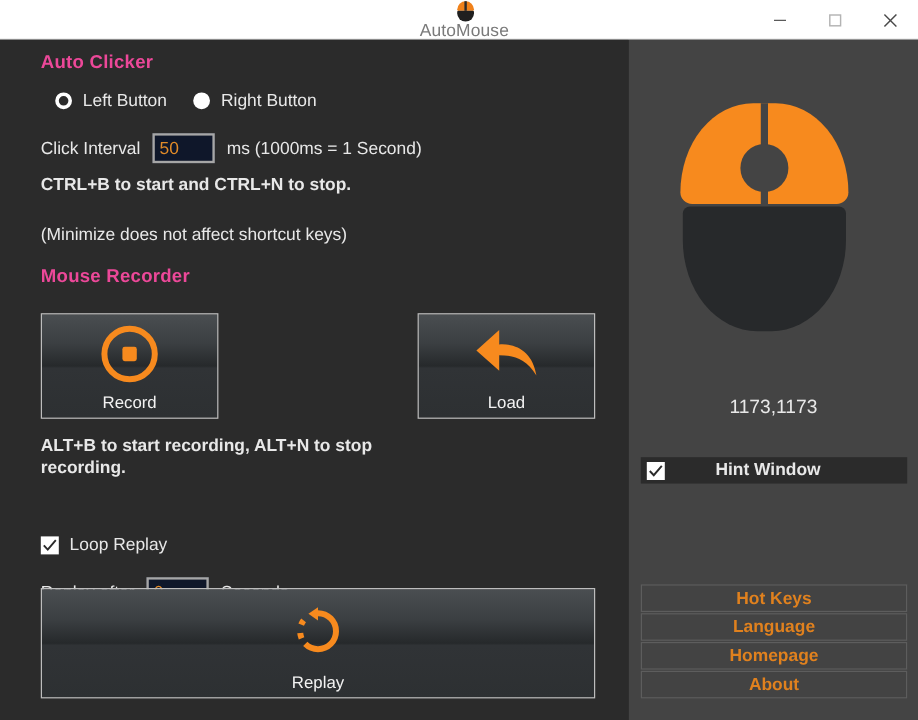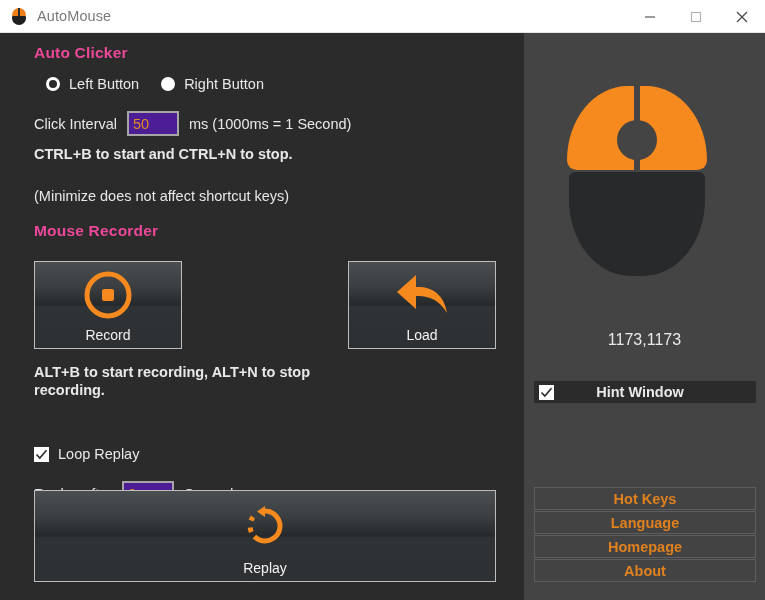--- a/index.html
+++ b/index.html
@@ -21,20 +21,21 @@
 
   
   .titlebar {
     position: absolute;
     left: 0; top: 0;
     width: 765px; height: 33px;
     background: #ffffff;
     border-bottom: 1px solid #e4e4e4;
     display: flex;
     align-items: center;
+    flex-direction: column;
   }
   .title-icon {
     width: 18px; height: 18px;
     margin-left: 10px;
     position: relative;
     flex: 0 0 auto;
   }
   .title-icon .mtop {
     position: absolute;
     left: 2px; top: 1px;
@@ -133,21 +134,21 @@
   
   #row-click-interval {
     position: absolute;
     left: 34px; top: 78px;
     display: flex;
     align-items: center;
   }
   #row-click-interval .txt { color:#e8e8e8; font-size:14.5px; white-space:nowrap; }
 
   .numbox {
-    background: #4c1d95;
+    background: #0f172a;
     border: 2px solid #a6a6a6;
     color: #e08a28;
     font-family: "Liberation Sans", sans-serif;
     font-size: 14.5px;
     height: 25px;
     padding: 0 4px;
     outline: none;
   }
   #input-click-interval { width: 52px; margin: 0 10px; }
   #input-replay-after { width: 52px; margin: 0 10px; }

